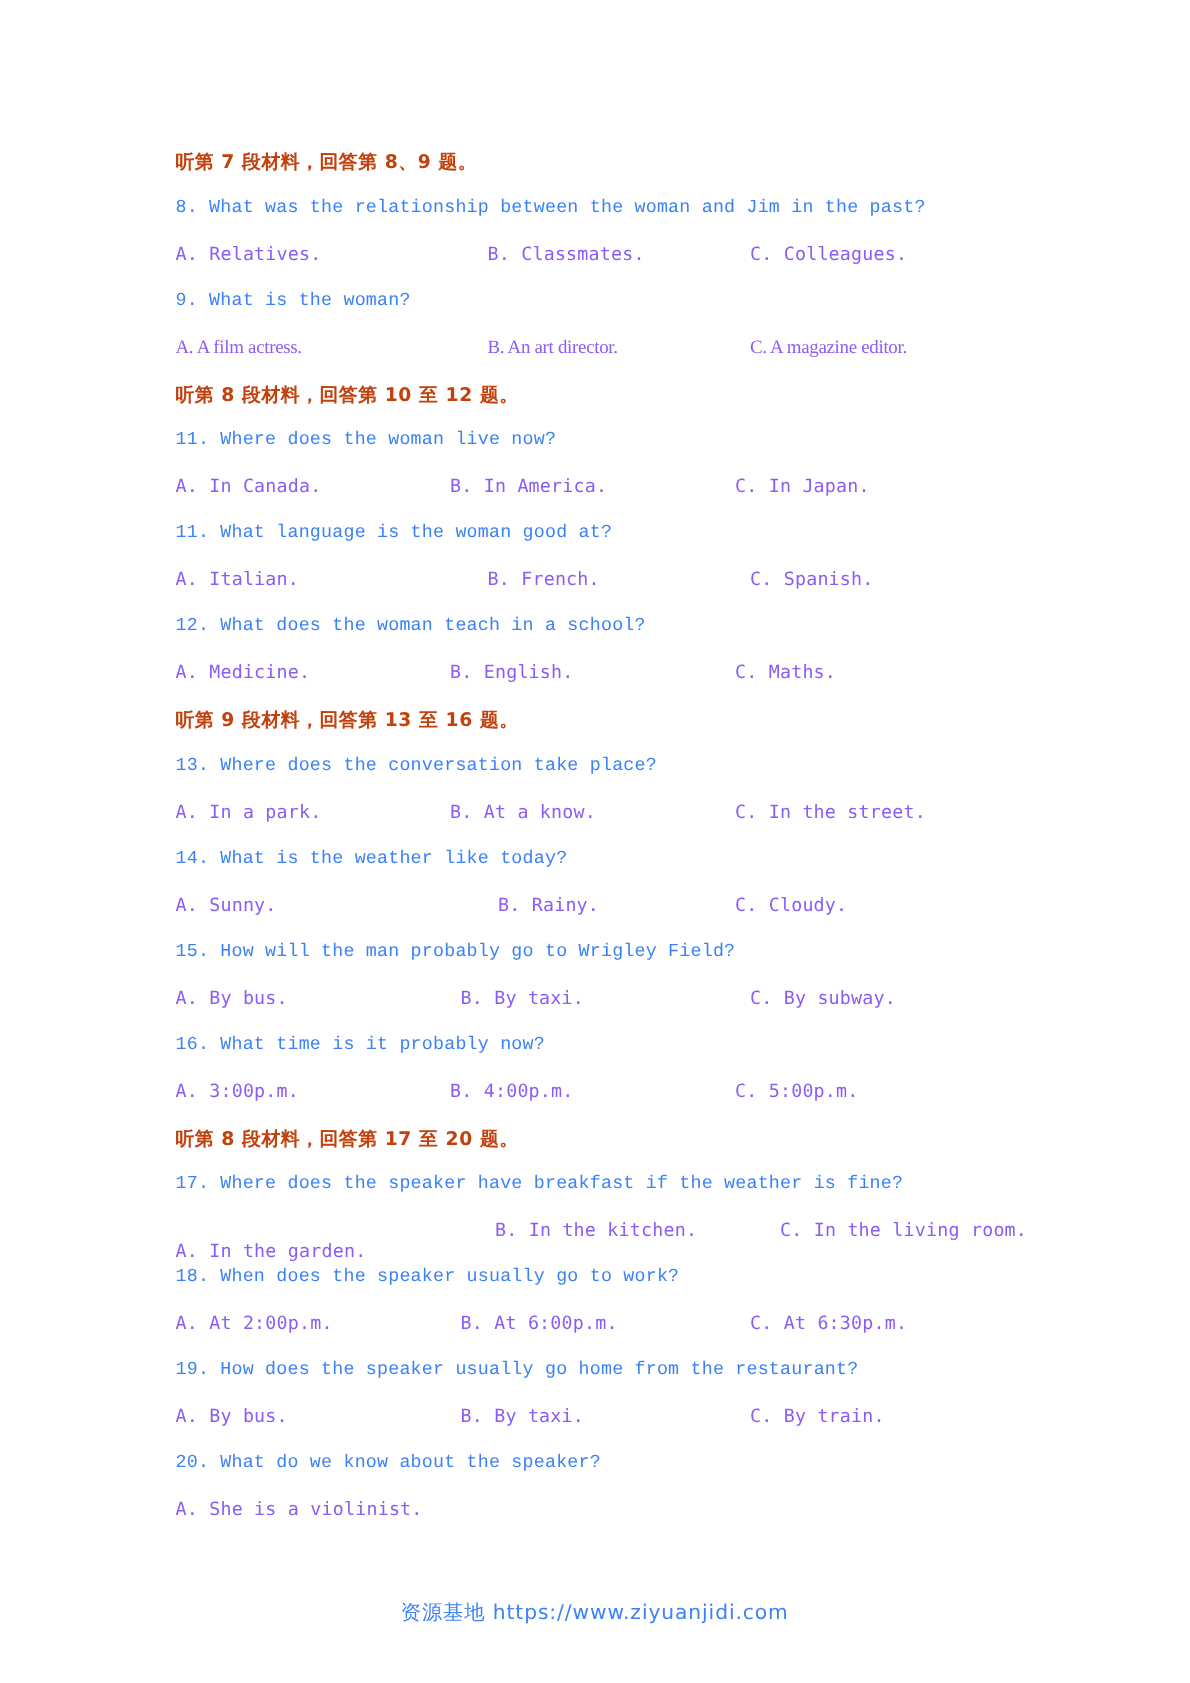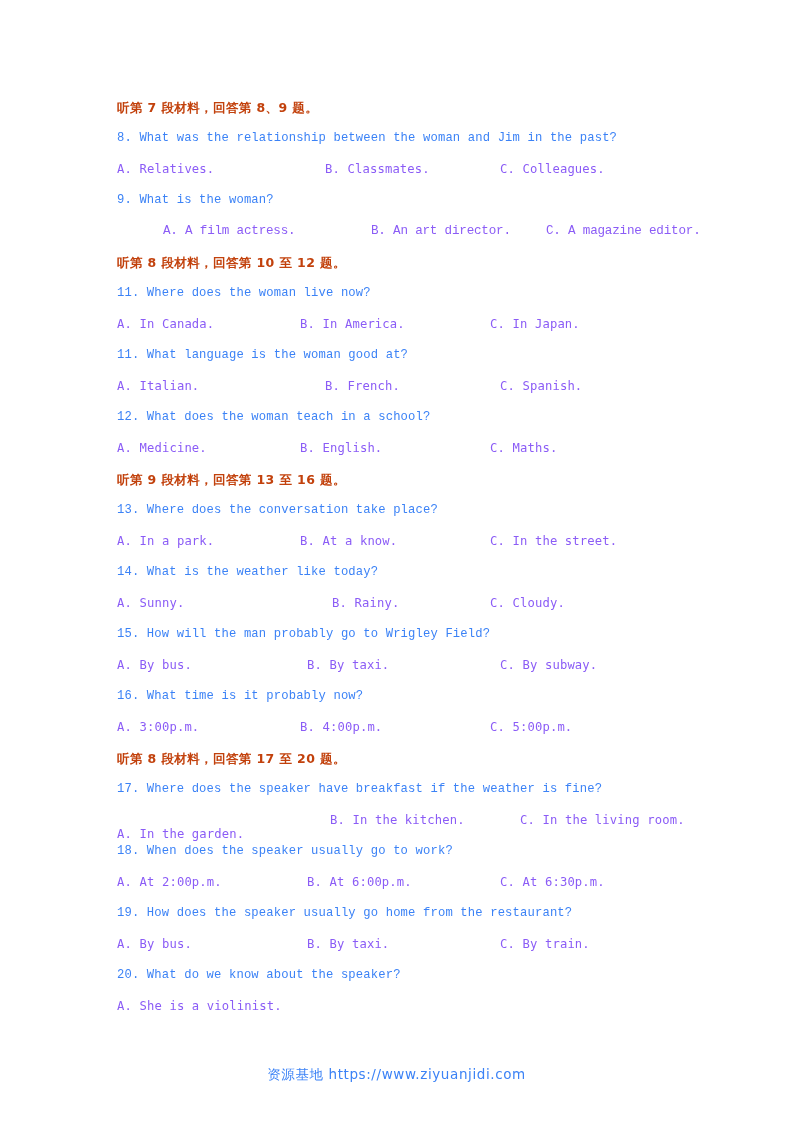--- a/index.html
+++ b/index.html
@@ -66,24 +66,23 @@
     white-space: nowrap;
   }
   .option-row .opt {
     position: absolute;
     top: 0;
     white-space: nowrap;
   }
 
   
   .option-row.condensed {
-    font-family: Liberation Mono, monospace;
+    font-family: Liberation Serif, serif;
     font-size: 12.6px;
     letter-spacing: -0.2px;
-    margin-left: 46px;
   }
 
   
   .watermark {
     position: absolute;
     left: 0;
     top: 1066px;
     width: 793px;
     text-align: center;
     font-family: "DejaVu Sans", "Liberation Sans", sans-serif;

